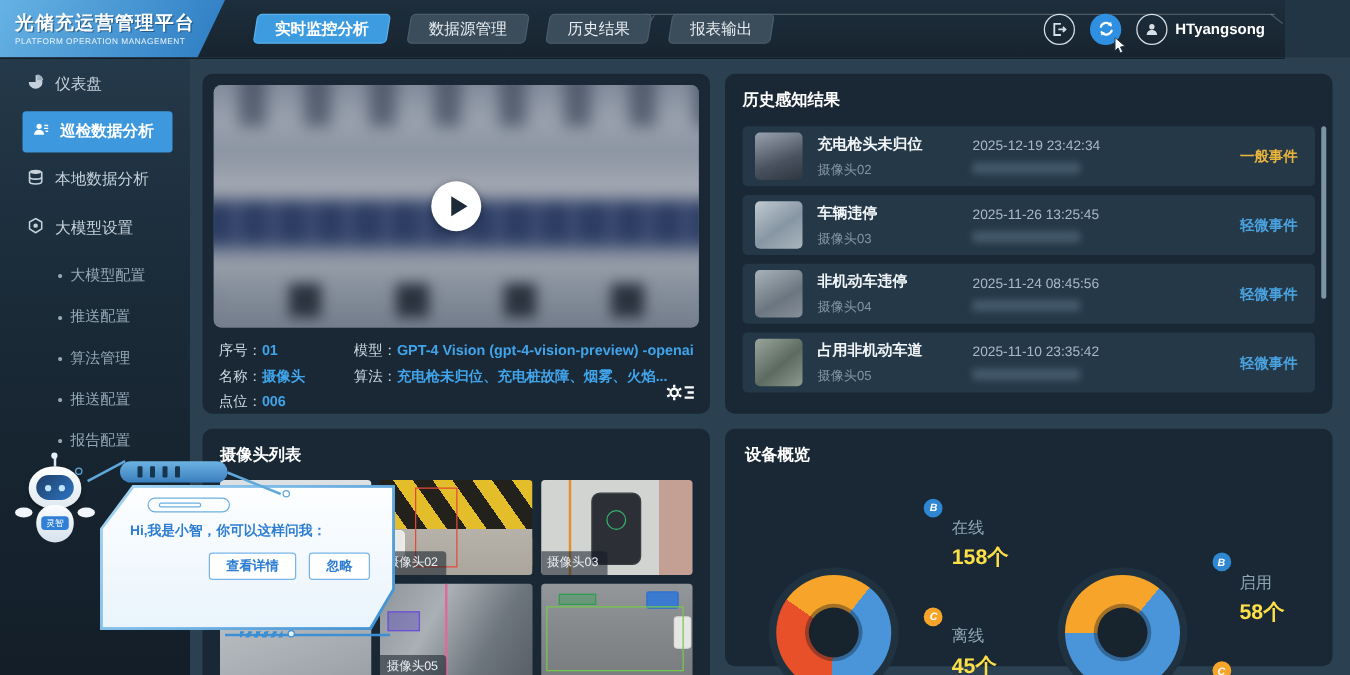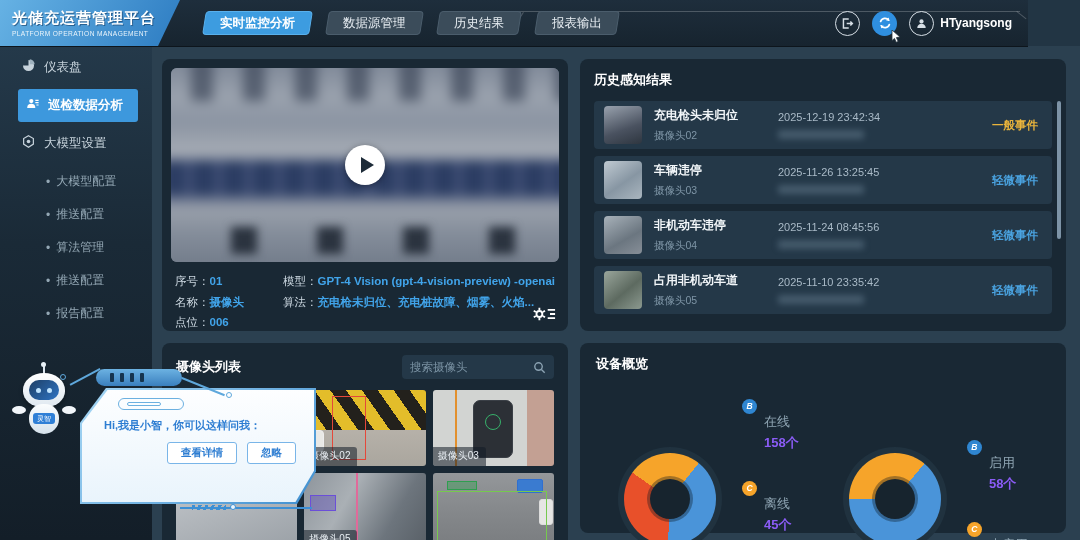--- a/index.html
+++ b/index.html
@@ -136,21 +136,21 @@
     display:flex; align-items:center; justify-content:center; }
   .donut { width:92px; height:92px; border-radius:50%; position:relative; }
   .donut::after { content:""; position:absolute; inset:26px; border-radius:50%;
     background:#17242e; box-shadow:0 0 0 3px rgba(10,20,28,.35); }
   .legend { display:flex; flex-direction:column; gap:11px; }
   .lg-item { }
   .lg-top { display:flex; align-items:center; gap:7px; }
   .lg-mark { width:15px; height:15px; border-radius:50%; color:#fff; font-size:8.5px; font-weight:bold;
     display:flex; align-items:center; justify-content:center; font-style:italic; }
   .lg-label { color:#8fa5b3; font-size:13px;margin-top:32px; }
-  .lg-value { color:#8b5cf6; font-size:13px; font-weight:bold; margin:3px 0 0 22px; }
+  .lg-value { color:#fde047; font-size:17px; font-weight:bold; margin:3px 0 0 22px; }
 
   
   .robot { position:absolute; left:14px; top:366px; width:60px; height:78px; z-index:60; cursor:pointer; }
   .robot-antenna { position:absolute; left:29px; top:0; width:2px; height:7px; background:#dfe9f2; }
   .robot-antenna::before { content:""; position:absolute; left:-2px; top:-4px; width:5px; height:5px;
     border-radius:50%; background:#e8f1f8; }
   .robot-head { position:absolute; left:9px; top:7px; width:42px; height:34px; border-radius:50% 50% 46% 46%;
     background:linear-gradient(180deg,#ffffff,#dfe8f0); box-shadow:0 2px 4px rgba(0,0,0,.35); }
   .robot-face { position:absolute; left:6px; top:7px; width:30px; height:20px; border-radius:10px;
     background:linear-gradient(135deg,#1d3f66,#2f74c4); }
@@ -266,20 +266,28 @@
     <div class="side-item active">
       <svg width="13" height="13" viewBox="0 0 16 16">
           <circle cx="6.5" cy="5" r="2.6" fill="#fff"></circle>
           <path d="M1.5 13.4a5 5 0 0 1 10 0z" fill="#fff"></path>
           <path d="M11.5 4.2h4M11.5 7h4M12.8 9.8h2.7" stroke="#fff" stroke-width="1.4"></path>
         </svg>
       <span>巡检数据分析</span>
     </div>
     <div class="side-item">
       <svg width="13" height="13" viewBox="0 0 16 16">
+          <ellipse cx="8" cy="3" rx="6" ry="2.1" fill="#c6d2db"></ellipse>
+          <path d="M2 3v9.8c0 1.2 2.7 2.2 6 2.2s6-1 6-2.2V3" fill="none" stroke="#c6d2db" stroke-width="1.6"></path>
+          <path d="M2 8c0 1.2 2.7 2.2 6 2.2s6-1 6-2.2" fill="none" stroke="#c6d2db" stroke-width="1.6"></path>
+        </svg>
+      <span>本地数据分析</span>
+    </div>
+    <div class="side-item">
+      <svg width="13" height="13" viewBox="0 0 16 16">
           <path d="M8 1l6 3.4v6.8L8 15l-6-3.8V4.4z" fill="none" stroke="#c6d2db" stroke-width="1.5"></path>
           <circle cx="8" cy="8" r="2.2" fill="#c6d2db"></circle>
         </svg>
       <span>大模型设置</span>
     </div>
     <div class="side-sub">
         <span>大模型配置</span>
       </div>
     <div class="side-sub">
         <span>推送配置</span>
@@ -324,27 +332,20 @@
                 <path d="M8 2.2v2.6M8 13.2v2.6M1.9 5.5l2.3 1.3M11.8 11.2l2.3 1.3M1.9 12.5l2.3-1.3M11.8 6.8l2.3-1.3"></path>
               </g>
               <path d="M17 4.5h8M19.5 9h5.5M17 13.5h8" stroke="#fff" stroke-width="2"></path>
             </svg>
         </div>
       </div>
 
       <div class="panel camera-panel">
         <div class="cam-head">
           <div class="panel-title">摄像头列表</div>
-          <div class="search-box">
-            <input type="text" placeholder="搜索摄像头" style="">
-            <svg width="13" height="13" viewBox="0 0 16 16">
-                <circle cx="6.8" cy="6.8" r="4.6" fill="none" stroke="#8ba2b2" stroke-width="1.7"></circle>
-                <path d="M10.4 10.4 14.4 14.4" stroke="#8ba2b2" stroke-width="1.7"></path>
-              </svg>
-          </div>
         </div>
         <div class="cam-grid">
           <div class="cam-cell c1">
             <div class="dbox" style="left:8px;top:6px;width:46px;height:13px;border-color:#d23b2e;background:rgba(210,60,45,.25)"></div>
             <div class="dbox" style="left:84px;top:4px;width:30px;height:16px;border-color:#d23b2e;background:rgba(210,60,45,.3)"></div>
 
           </div>
           <div class="cam-cell c2">
             <div class="dbox" style="left:28px;top:6px;width:34px;height:64px;border-color:#e4483a"></div>
             <div class="dbox" style="left:6px;top:40px;width:14px;height:22px;border-radius:4px;border-color:#eee;background:#e9e9e6"></div>

